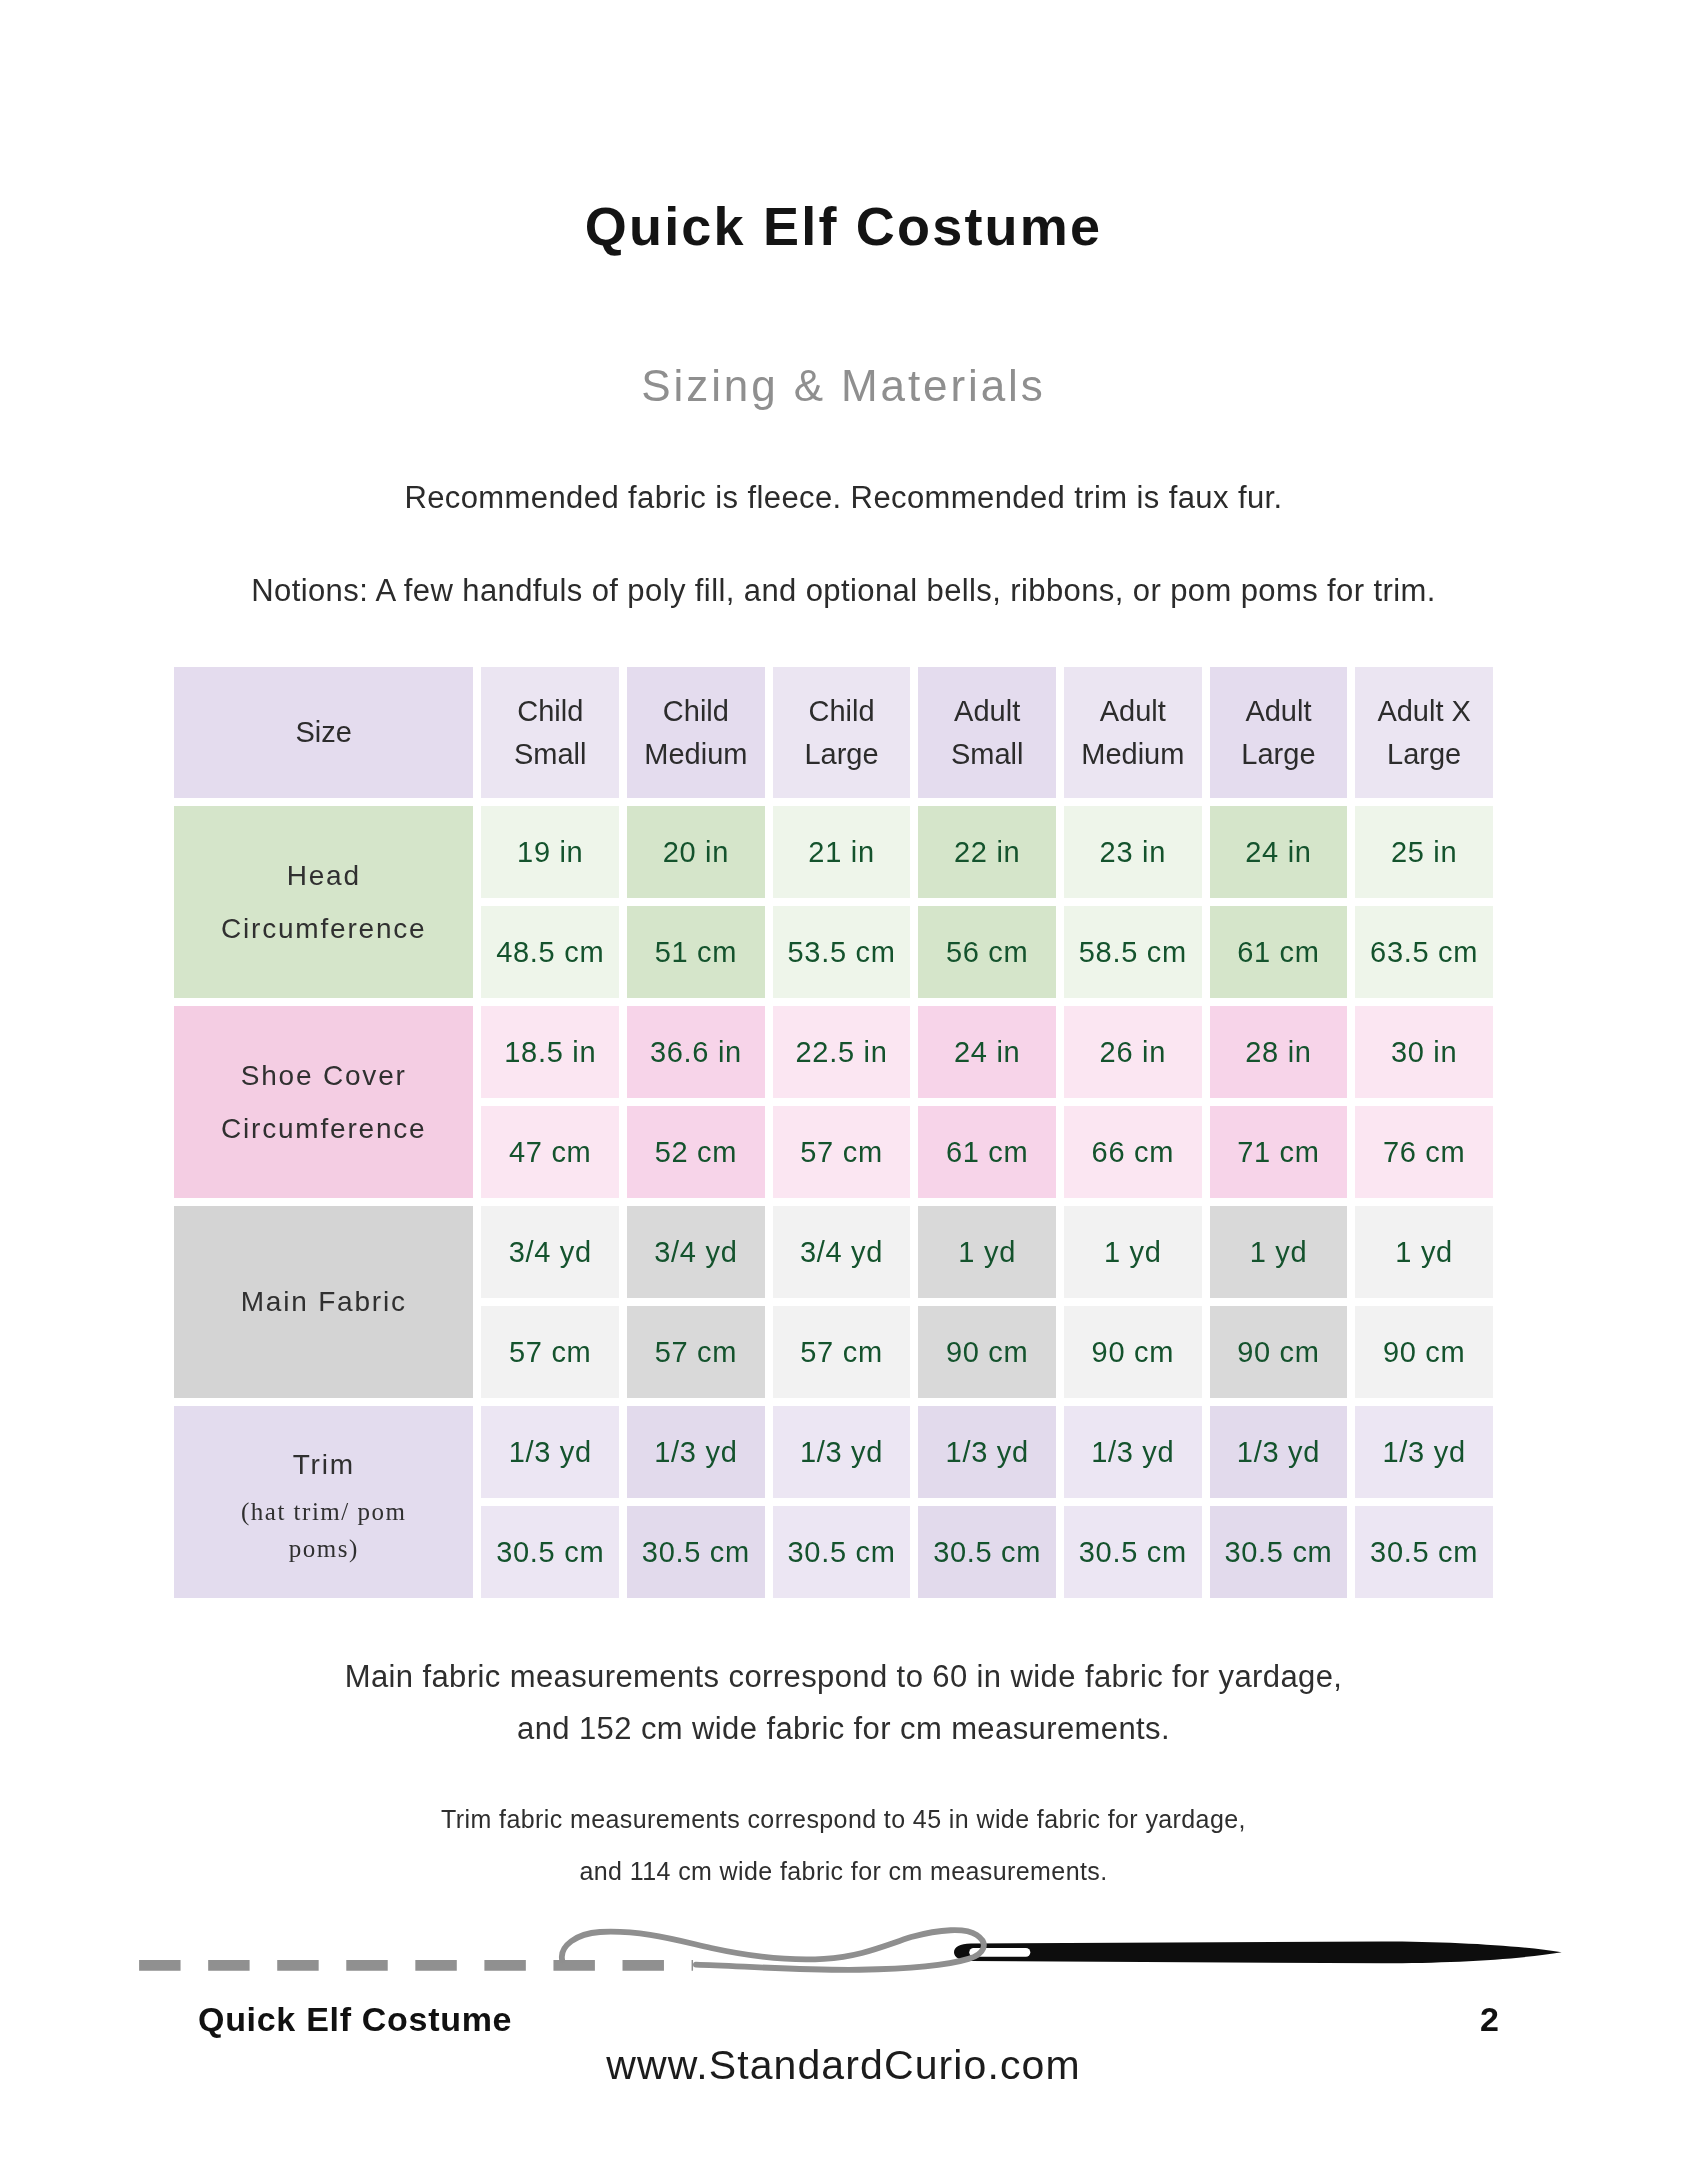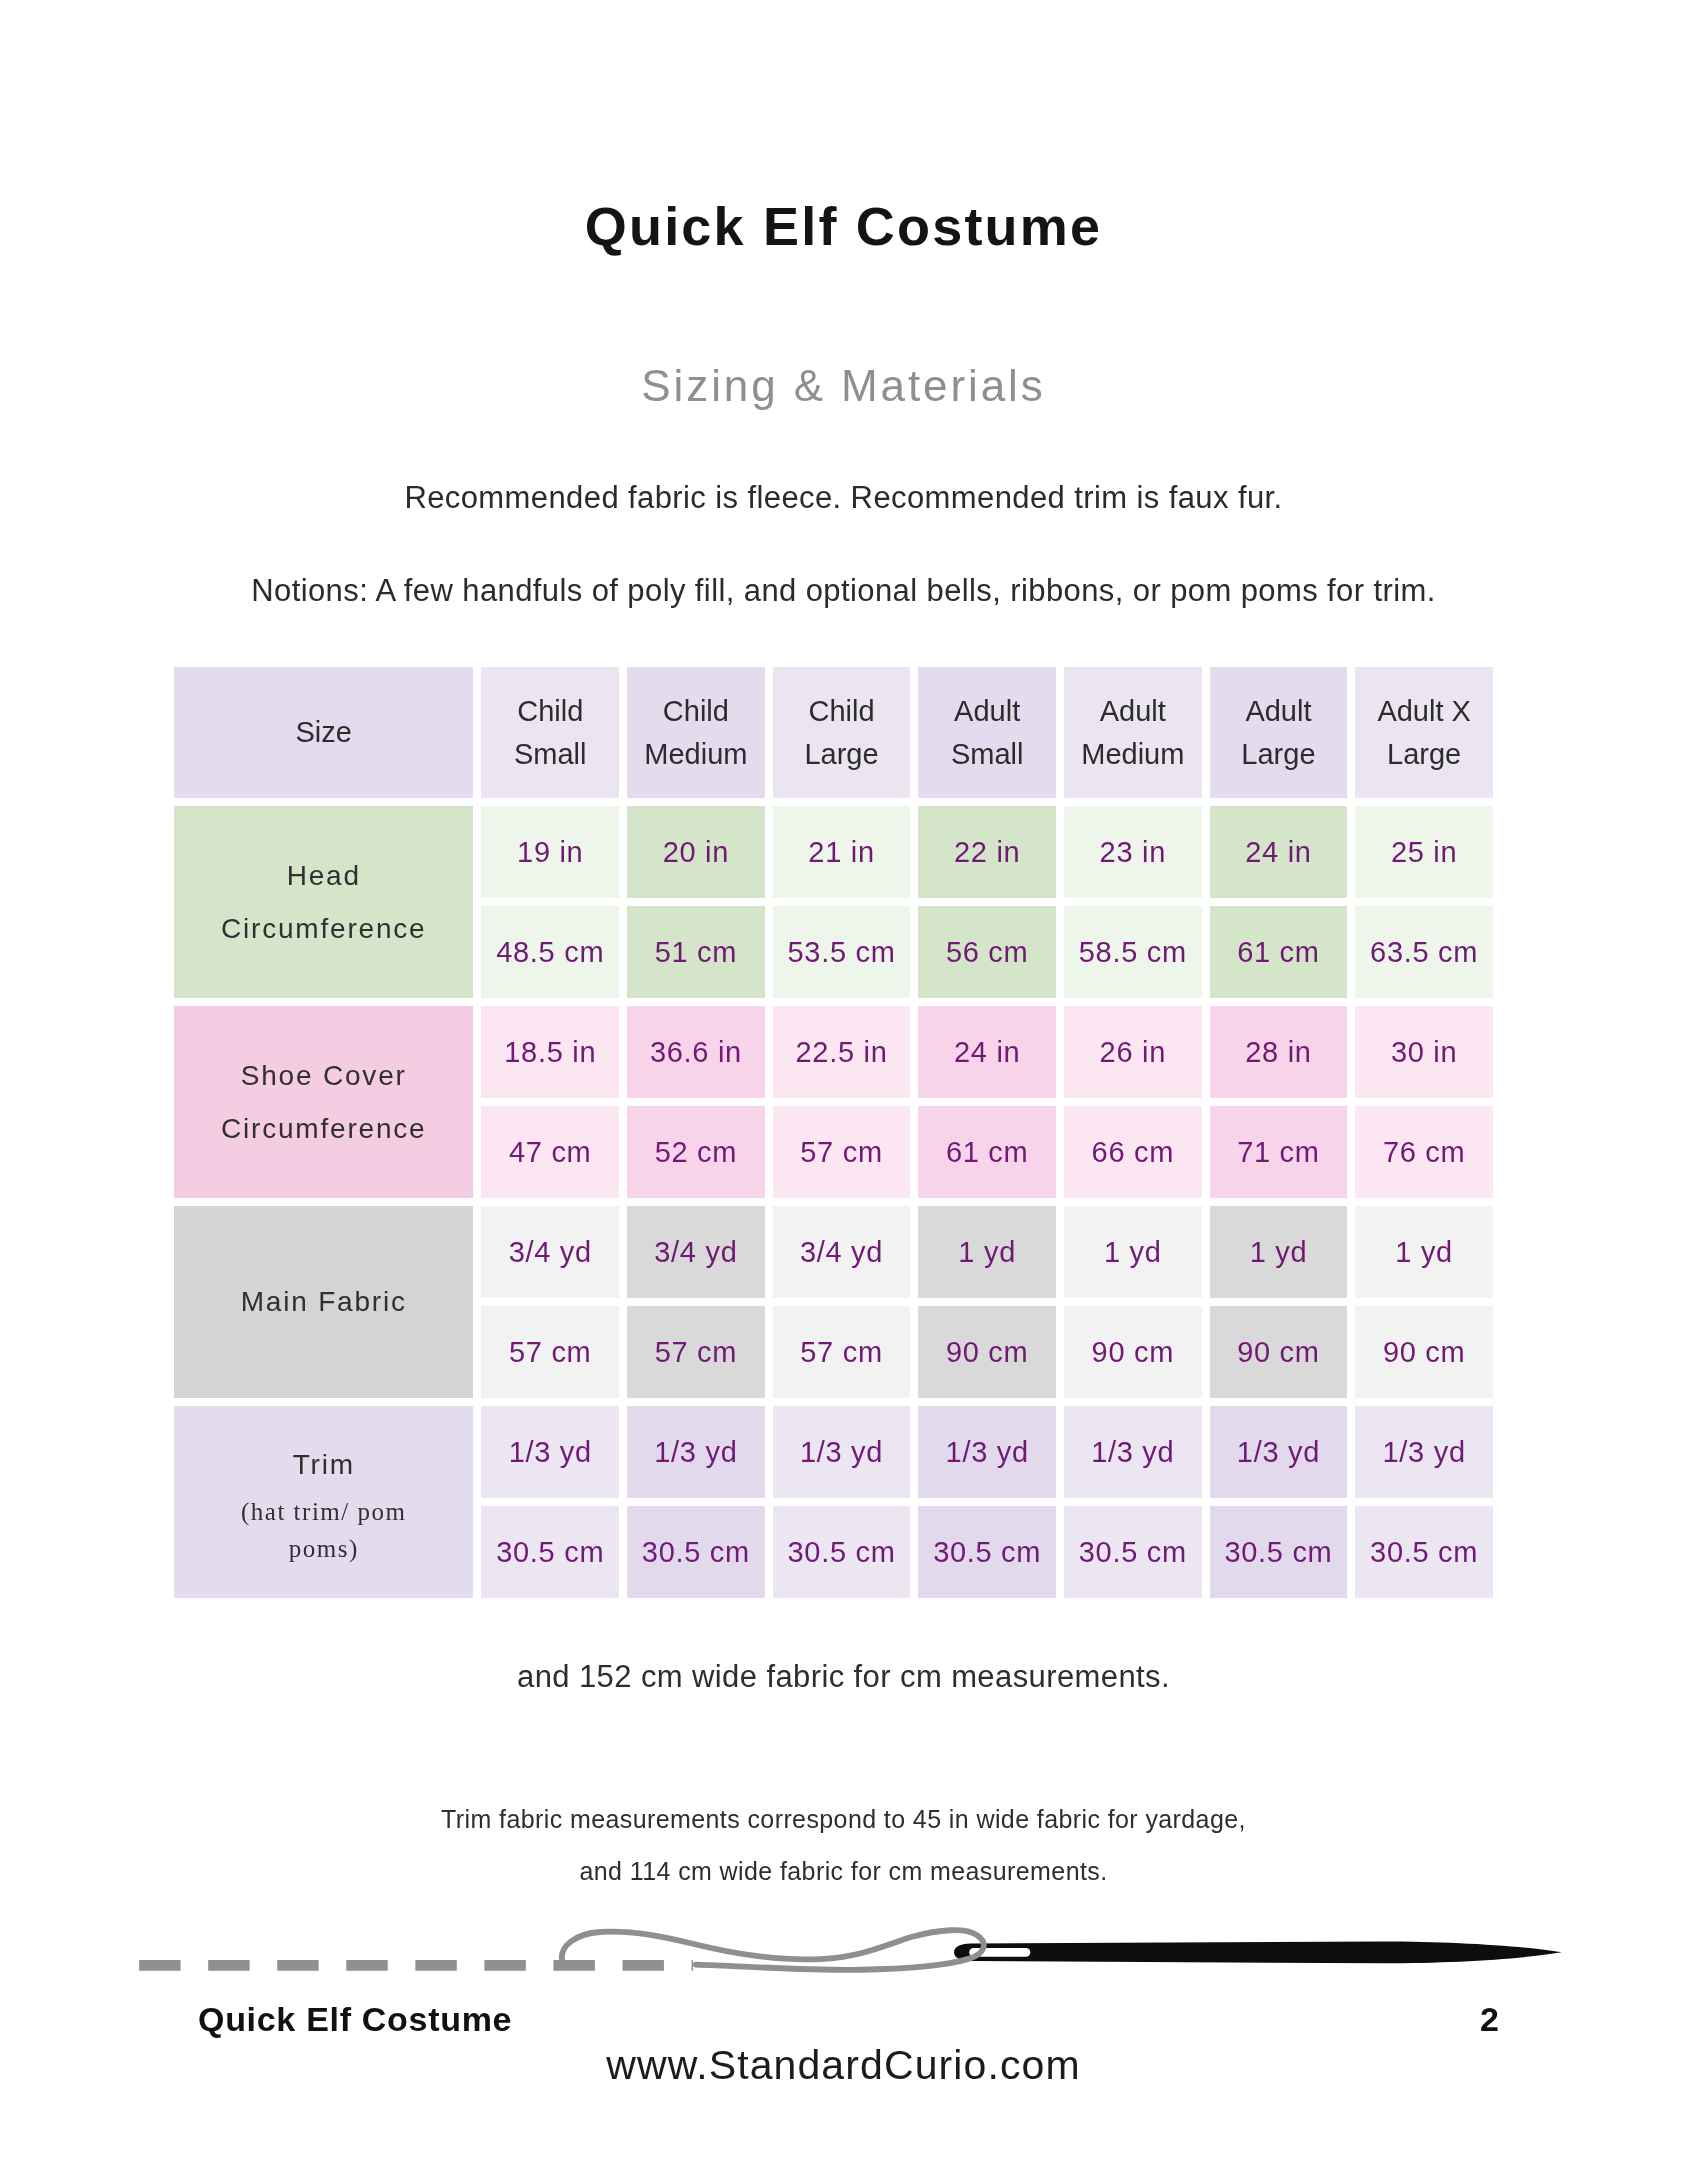--- a/index.html
+++ b/index.html
@@ -14,21 +14,21 @@
   #notions-text{top:573px;font-size:31px;letter-spacing:0.4px;color:#2b2b2b;}
 
   table#sizing-table{position:absolute;left:166px;top:659px;
         border-collapse:separate;border-spacing:8.7px;table-layout:fixed;width:1335px;}
   tr.r-h{height:131px;}
   tr.r-v{height:92px;}
   td{vertical-align:middle;text-align:center;padding:0 5.8px;overflow:hidden;}
   td.hcell{font-size:29px;line-height:1.45;color:#2c2c2c;}
   td.lab{font-size:28px;letter-spacing:1.8px;color:#303030;line-height:1.9;}
   td.lab .sub{display:block;font-size:25px;letter-spacing:1.5px;line-height:1.4;margin-top:2.9px;font-family:Liberation Serif, serif;}
-  td.vcell{font-size:29px;letter-spacing:0.7px;color:#701a75;}
+  td.vcell{font-size:29px;letter-spacing:0.7px;color:#14532d;}
 
   .hdr-lab{background:#e4dcee;}
   .lav-l{background:#ebe5f2;}  .lav-d{background:#e4dcee;}
   .grn-lab{background:#d5e5ca;}
   .grn-l{background:#eef5ea;}  .grn-d{background:#d5e5ca;}
   .pnk-lab{background:#f4cde3;}
   .pnk-l{background:#fbe6f2;}  .pnk-d{background:#f7d4e9;}
   .gry-lab{background:#d4d4d4;margin-left:44px;}
   .gry-l{background:#f2f2f2;}  .gry-d{background:#d9d9d9;}
   .trm-lab{background:#e3dcee;}
@@ -164,20 +164,21 @@
     <td class="vcell trm-l">30.5 cm</td>
     <td class="vcell trm-d">30.5 cm</td>
     <td class="vcell trm-l">30.5 cm</td>
     <td class="vcell trm-d">30.5 cm</td>
     <td class="vcell trm-l">30.5 cm</td>
   </tr>
 </tbody>
   </table>
 
 <div id="note-main" class="center">
+  <div>Main fabric measurements correspond to 60 in wide fabric for yardage,</div>
   <div>and 152 cm wide fabric for cm measurements.</div>
 </div>
 
 <div id="note-trim" class="center">
   <div>Trim fabric measurements correspond to 45 in wide fabric for yardage,</div>
   <div>and 114 cm wide fabric for cm measurements.</div>
 </div>
 
 <svg id="divider-svg" width="1687" height="189" viewBox="0 0 2318 260" xmlns="http://www.w3.org/2000/svg">
 

